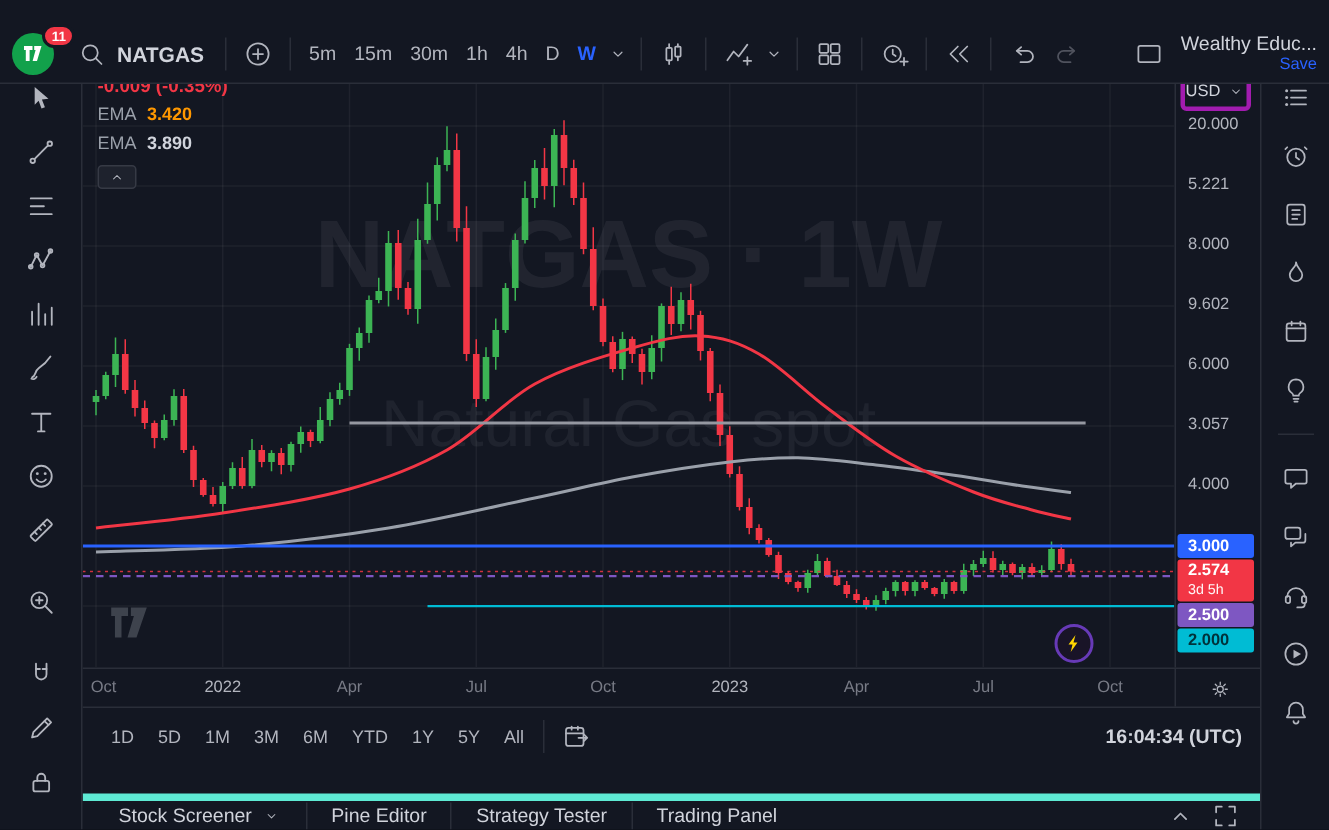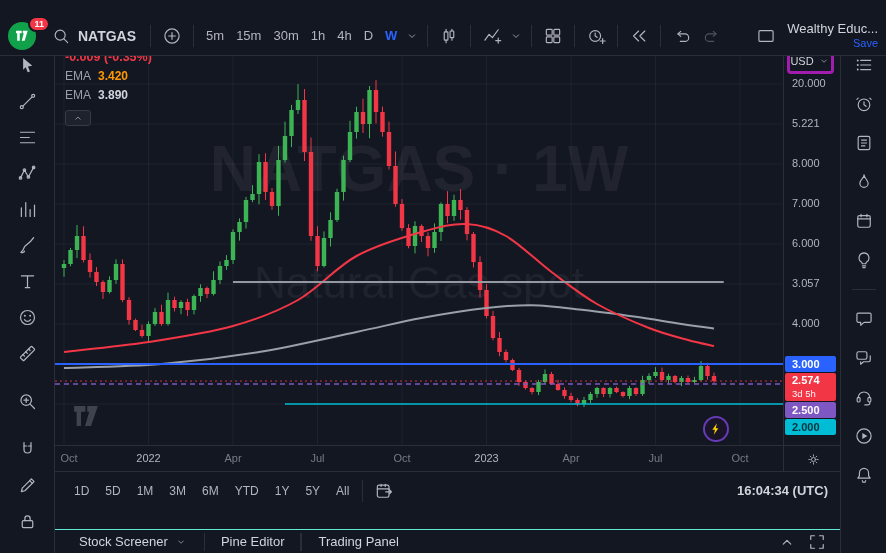--- a/index.html
+++ b/index.html
@@ -70,21 +70,21 @@
   .xtick.emph{color:#b2b5be;}
   .axis-corner{position:absolute;left:728px;top:0;bottom:0;width:1px;background:#2a2e39;}
   .axis-gear{position:absolute;right:16px;top:2px;width:22px;height:22px;}
   .axis-gear svg{width:15px;height:15px;}
 
   .range-bar{position:absolute;top:431px;height:38px;left:0;right:0;border-top:1px solid #2a2e39;display:flex;align-items:center;padding:0 12px;box-sizing:border-box;}
   .ranges{display:flex;align-items:center;gap:2px;}
   .rbtn{background:none;border:0;color:#b2b5be;font:12px "Liberation Sans",sans-serif;padding:4px 7px;cursor:pointer;border-radius:4px;}
   .clock{font-size:13px;color:#d1d4dc;font-weight:600;}
 
-  .tabs-bar{position:absolute;top:469px;bottom:0;left:0;right:0;border-top:1px solid #5eead4;display:flex;align-items:center;padding:0 8px;box-sizing:border-box;margin-top:20px;}
+  .tabs-bar{position:absolute;top:469px;bottom:0;left:0;right:0;border-top:5px solid #5eead4;display:flex;align-items:center;padding:0 8px;box-sizing:border-box;margin-top:20px;}
   .tabs{display:flex;align-items:center;height:100%;}
   .tab{font-size:13px;color:#d1d4dc;padding:0 16px;display:flex;align-items:center;gap:6px;cursor:pointer;height:100%;}
   .tab-sep{width:1px;height:18px;background:#2a2e39;flex:none;}
 </style>
 </head>
 <body>
 
 <div class="app">
 
   <header class="topbar">
@@ -619,21 +619,21 @@
           <span>USD</span>
           <span class="icon xs">
               <svg viewBox="0 0 24 24">
                 <path d="M7.5 10l4.5 4.5L16.5 10"></path>
               </svg>
             </span>
         </div>
       <div class="ytick" style="top: 277px;">4.000</div>
           <div class="ytick" style="top: 237px;">3.057</div>
           <div class="ytick" style="top: 197px;">6.000</div>
-          <div class="ytick" style="top: 157px;">7.000</div>
+          <div class="ytick" style="top: 157px;">9.602</div>
           <div class="ytick" style="top: 117px;">8.000</div>
           <div class="ytick" style="top: 77px;">5.221</div>
           <div class="ytick" style="top: 37px;">20.000</div>
           <div class="pill" style="top: 316px; background: rgb(41, 98, 255); color: rgb(255, 255, 255);">
             <span>3.000</span>
           </div>
           <div class="pill tall" style="top: 333px; background: rgb(242, 54, 69); color: rgb(255, 255, 255);">
             <span>2.574</span>
             <span class="sub">3d 5h</span>
           </div>
@@ -693,20 +693,23 @@
               <svg viewBox="0 0 24 24">
                 <path d="M7.5 10l4.5 4.5L16.5 10"></path>
               </svg>
             </span>
           </div>
           <div class="tab-sep"></div>
           <div class="tab">
             <span>Pine Editor</span>
           </div>
           <div class="tab-sep"></div>
+          <div class="tab">
+            <span>Strategy Tester</span>
+          </div>
           <div class="tab-sep"></div>
           <div class="tab">
             <span>Trading Panel</span>
           </div>
         </div>
       <div class="spacer"></div>
       <span class="icon">
           <svg viewBox="0 0 24 24">
             <path d="M7.5 14.5L12 10l4.5 4.5"></path>
           </svg>

